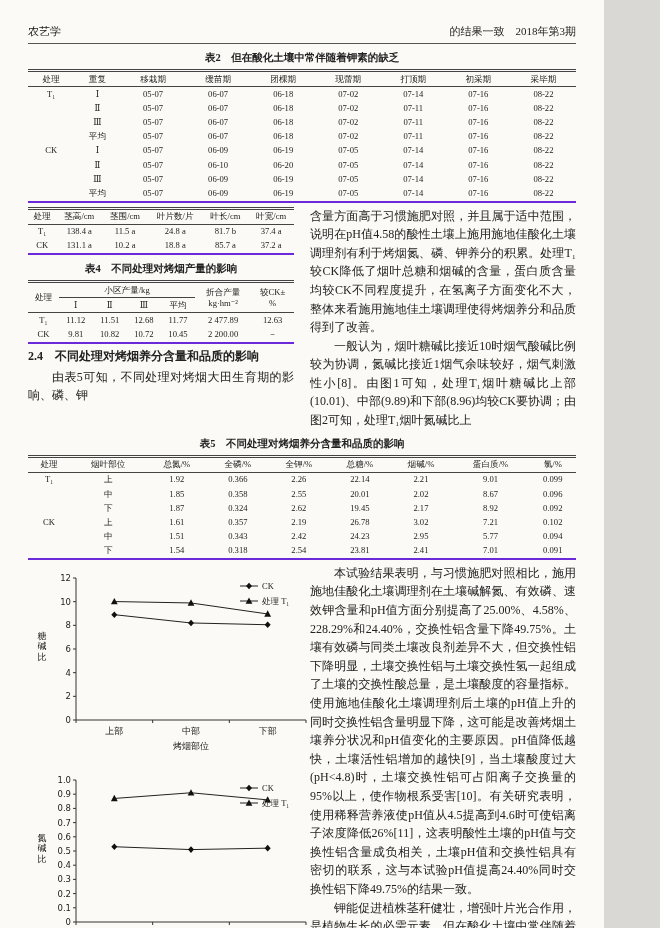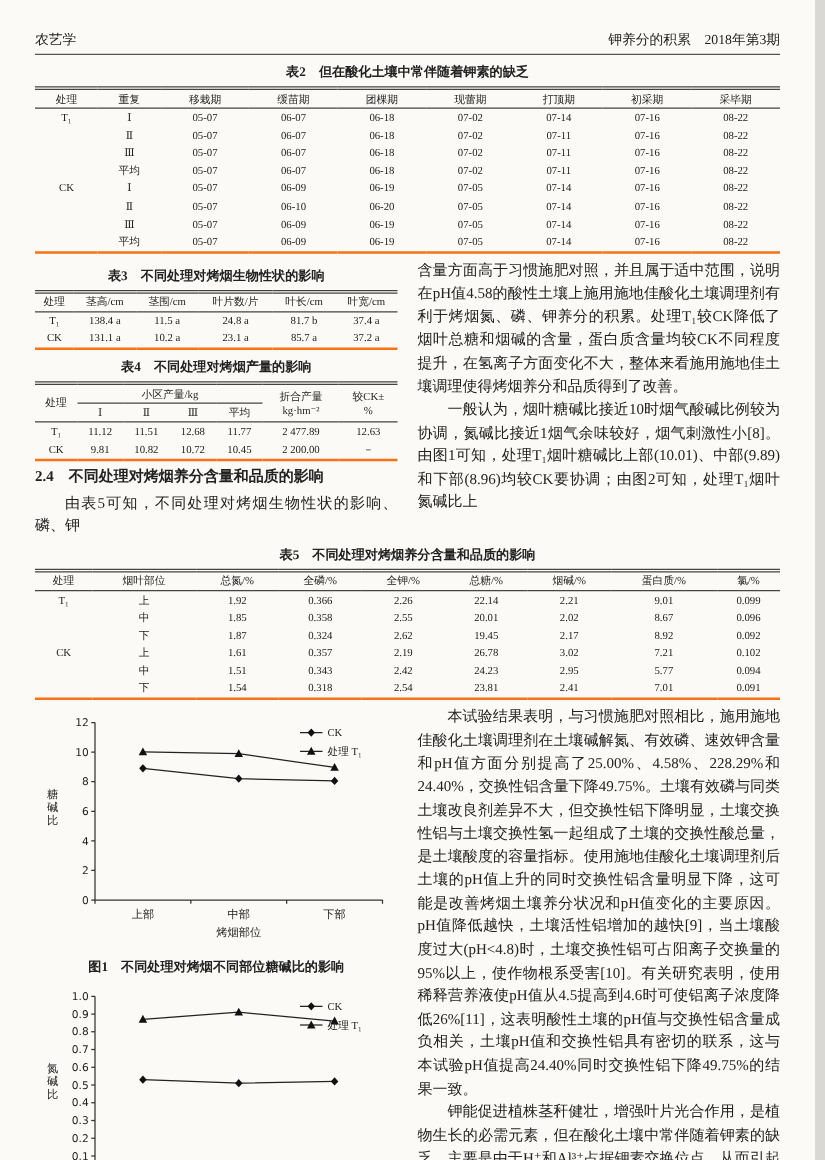--- a/index.html
+++ b/index.html
@@ -1,42 +1,42 @@
 <!DOCTYPE html>
 <html><head>
 <meta charset="utf-8">
 <style>
   html,body{margin:0;padding:0;background:#d9d8d4;}
-  .page{width:652px;height:928px;background:#fbfaf6;box-sizing:border-box;
+  .page{width:604px;height:928px;background:#fbfaf6;box-sizing:border-box;
         padding:24px 28px 0 28px;position:relative;overflow:hidden;
         font-family:"Liberation Serif","DejaVu Serif",serif;color:#222;}
   .page-header{display:flex;justify-content:space-between;align-items:flex-end;
         font-size:11px;padding-bottom:4px;border-bottom:1.2px solid #555;}
   .tbl-title{text-align:center;font-weight:bold;font-size:10.5px;margin:7px 0 4px;}
   table.paper{width:100%;border-collapse:collapse;font-size:8.6px;
-        border-top:3px double #444;border-bottom:2px solid #f97316;}
+        border-top:3px double #444;border-bottom:2px solid #6d28d9;}
   table.paper th,table.paper td{padding:1.5px 2px;text-align:center;font-weight:normal;line-height:1.3;}
   table.paper thead th{border-bottom:1px solid #444;}
   .two-col{display:flex;gap:16px;align-items:flex-start;margin-top:4px;}
   .col{flex:1;min-width:0;}
   .para{font-size:12px;line-height:18.6px;text-align:justify;margin:0;}
   .indent{text-indent:2em;}
   .sec-h{font-weight:bold;font-size:12px;line-height:19px;margin:3px 0 2px;}
   .figure{text-align:center;margin-top:4px;}
   .figure svg{display:block;margin:0 auto;}
   .fig-caption{font-weight:bold;font-size:10.5px;text-align:center;margin:1px 0 6px;}
 </style>
 </head>
 <body>
 
 <div class="page">
 
   <div class="page-header">
     <span>农艺学</span>
-    <span>钾养分的积累　2018年第3期</span>
+    <span>的结果一致　2018年第3期</span>
   </div>
 
   <div class="tbl-title">表2　但在酸化土壤中常伴随着钾素的缺乏</div>
   <table class="paper">
     <thead>
       <tr>
         <th>处理</th>
         <th>重复</th>
         <th>移栽期</th>
         <th>缓苗期</th>
@@ -134,21 +134,20 @@
           <td>07-05</td>
           <td>07-14</td>
           <td>07-16</td>
           <td>08-22</td>
         </tr>
       </tbody>
   </table>
 
   <div class="two-col">
     <div class="col">
-      <div class="tbl-title">表3　不同处理对烤烟生物性状的影响</div>
       <table class="paper">
         <thead>
           <tr>
             <th>处理</th>
             <th>茎高/cm</th>
             <th>茎围/cm</th>
             <th>叶片数/片</th>
             <th>叶长/cm</th>
             <th>叶宽/cm</th>
           </tr>
@@ -159,21 +158,21 @@
               <td>138.4 a</td>
               <td>11.5 a</td>
               <td>24.8 a</td>
               <td>81.7 b</td>
               <td>37.4 a</td>
             </tr>
             <tr>
               <td>CK</td>
               <td>131.1 a</td>
               <td>10.2 a</td>
-              <td>23.1 a</td>
+              <td>18.8 a</td>
               <td>85.7 a</td>
               <td>37.2 a</td>
             </tr>
           </tbody>
       </table>
 
       <div class="tbl-title">表4　不同处理对烤烟产量的影响</div>
       <table class="paper">
         <thead>
           <tr>
@@ -211,21 +210,21 @@
               <td>10.82</td>
               <td>10.72</td>
               <td>10.45</td>
               <td>2 200.00</td>
               <td>－</td>
             </tr>
           </tbody>
       </table>
 
       <div class="sec-h">2.4　不同处理对烤烟养分含量和品质的影响</div>
-      <p class="para indent">由表5可知，不同处理对烤烟生物性状的影响、磷、钾</p>
+      <p class="para indent">由表5可知，不同处理对烤烟大田生育期的影响、磷、钾</p>
     </div>
 
     <div class="col">
       <p class="para">含量方面高于习惯施肥对照，并且属于适中范围，说明在pH值4.58的酸性土壤上施用施地佳酸化土壤调理剂有利于烤烟氮、磷、钾养分的积累。处理T₁较CK降低了烟叶总糖和烟碱的含量，蛋白质含量均较CK不同程度提升，在氢离子方面变化不大，整体来看施用施地佳土壤调理使得烤烟养分和品质得到了改善。</p>
       <p class="para indent">一般认为，烟叶糖碱比接近10时烟气酸碱比例较为协调，氮碱比接近1烟气余味较好，烟气刺激性小[8]。由图1可知，处理T₁烟叶糖碱比上部(10.01)、中部(9.89)和下部(8.96)均较CK要协调；由图2可知，处理T₁烟叶氮碱比上</p>
     </div>
   </div>
 
   <div class="tbl-title">表5　不同处理对烤烟养分含量和品质的影响</div>
   <table class="paper">
@@ -352,21 +351,20 @@
             <path d="M163 31.368333333333332L166.4 37.66833333333334L159.6 37.66833333333334Z" fill="#111"></path>
             <path d="M239.66666666666666 42.37333333333333L243.06666666666666 48.67333333333333L236.26666666666665 48.67333333333333Z" fill="#111"></path>
             <line x1="212" y1="18" x2="230" y2="18" stroke="#222" stroke-width="1"></line>
             <path d="M221 14.7L224 18L221 21.3L218 18Z" fill="#111"></path>
             <text x="234" y="21" font-size="8.5" fill="#222">CK</text>
             <line x1="212" y1="33" x2="230" y2="33" stroke="#222" stroke-width="1"></line>
             <path d="M221 29.4L224.4 35.7L217.6 35.7Z" fill="#111"></path>
             <text x="234" y="36" font-size="8.5" fill="#222">处理 T₁</text>
           </svg>
       </div>
-      <div class="fig-caption">图1　不同处理对烤烟不同部位糖碱比的影响</div>
 
       <div class="figure">
         <svg width="292" height="198" viewBox="0 0 292 198">
             <line x1="48" y1="10" x2="48" y2="152" stroke="#333" stroke-width="1"></line>
             <line x1="48" y1="152" x2="278" y2="152" stroke="#333" stroke-width="1"></line>
             <line x1="45" y1="152" x2="48" y2="152" stroke="#333" stroke-width="1"></line>
             <text x="43" y="155" text-anchor="end" font-size="8.5" fill="#222" font-family="&quot;DejaVu Sans&quot;,sans-serif">0</text>
             <line x1="45" y1="137.8" x2="48" y2="137.8" stroke="#333" stroke-width="1"></line>
             <text x="43" y="140.8" text-anchor="end" font-size="8.5" fill="#222" font-family="&quot;DejaVu Sans&quot;,sans-serif">0.1</text>
             <line x1="45" y1="123.6" x2="48" y2="123.6" stroke="#333" stroke-width="1"></line>

